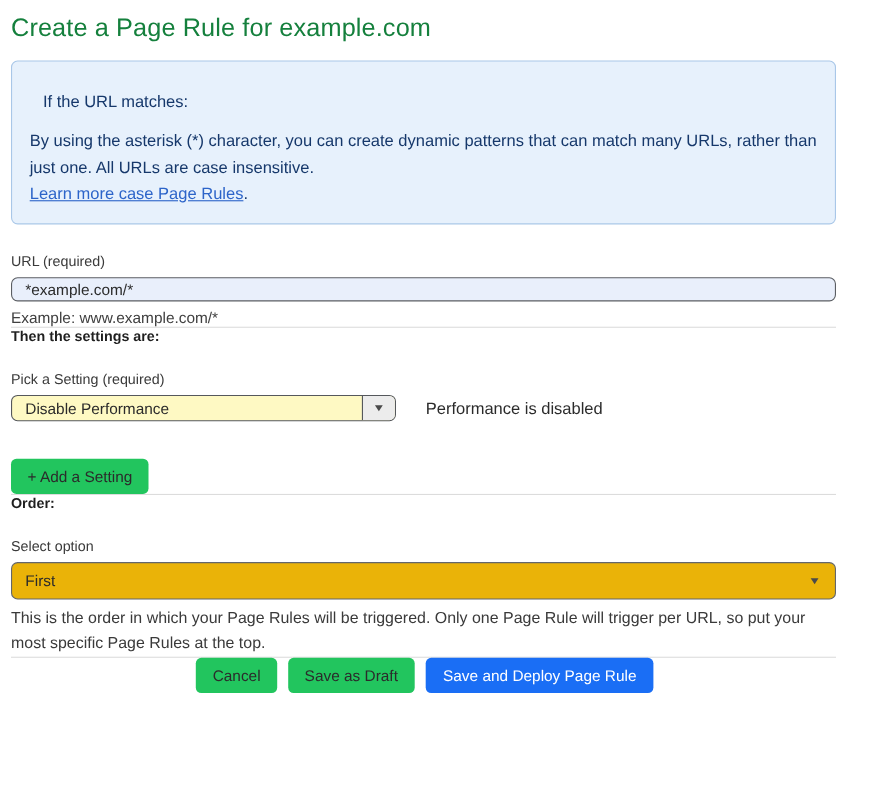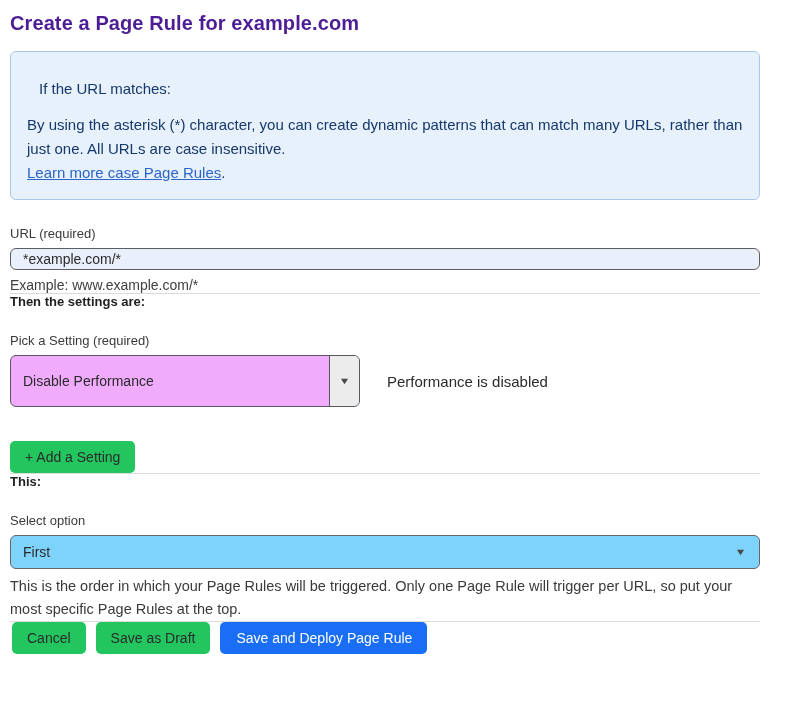--- a/index.html
+++ b/index.html
@@ -12,23 +12,23 @@
     font-family: "Liberation Sans", sans-serif;
     color: #2f2f2f;
     -webkit-font-smoothing: antialiased;
   }
   .container {
     padding: 12px 30px 0 10px; 
   }
 
   
   .page-title {
-    font-size: 20px;
-    font-weight: 700;
-    color: #4c1d95;
+    font-size: 23px;
+    font-weight: 400;
+    color: #15803d;
     margin: 0 0 16px 0;
     letter-spacing: 0.1px;
   }
 
   
   .info-box {
     background: #e7f1fc;
     border: 1px solid #a9c7e8;
     border-radius: 6px;
     padding: 13px 16px 14px 16px;
@@ -95,24 +95,24 @@
   
   .setting-row {
     display: flex;
     align-items: center;
     margin-bottom: 34px;
   }
   .segmented-select {
     display: flex;
     align-items: stretch;
     width: 350px;
-    height: 52px;
+    height: 24px;
     border: 1px solid #55585c;
     border-radius: 6px;
-    background: #f0abfc;
+    background: #fef9c3;
     overflow: hidden;
     cursor: pointer;
   }
   .segmented-select .select-value {
     flex: 1;
     display: flex;
     align-items: center;
     padding: 0 12px;
     font-size: 14px;
     color: #2b2b2b;
@@ -161,21 +161,21 @@
   }
   .add-setting-btn { margin-bottom: 0; }
 
   
   .order-select {
     position: relative;
     width: 100%;
     height: 34px;
     border: 1px solid #63666b;
     border-radius: 6px;
-    background: #7dd3fc;
+    background: #eab308;
     display: flex;
     align-items: center;
     padding: 16px 12px;
     font-size: 14px;
     color: #2b2b2b;
     cursor: pointer;
   }
   .order-select .arrow-glyph {
     position: absolute;
     right: 14px;
@@ -187,20 +187,21 @@
     color: #3a3a3a;
     line-height: 23px;
     margin-top: 6px;
   }
 
   .footer-actions {
     display: flex;
     align-items: center;
     gap: 10px;
     padding: 0 0 12px 2px;
+    justify-content: center;
   }
   .footer-actions .btn-blue { margin-left: 0; }
 </style>
 </head>
 <body>
 
 <div class="container">
 
   <h1 class="page-title">Create a Page Rule for example.com</h1>
 
@@ -226,21 +227,21 @@
         <span class="arrow-glyph">▼</span>
       </div>
     </div>
     <div class="setting-status">Performance is disabled</div>
   </div>
 
   <button class="btn btn-gray add-setting-btn">+ Add a Setting</button>
 
   <hr class="divider hr-2">
 
-  <h2 class="section-heading">This:</h2>
+  <h2 class="section-heading">Order:</h2>
 
   <label class="field-label">Select option</label>
   <div class="order-select">
     <span>First</span>
     <span class="arrow-glyph">▼</span>
   </div>
   <div class="order-description">This is the order in which your Page Rules will be triggered. Only one Page Rule will trigger per URL, so put your most specific Page Rules at the top.</div>
 
   <hr class="divider hr-3">
 

